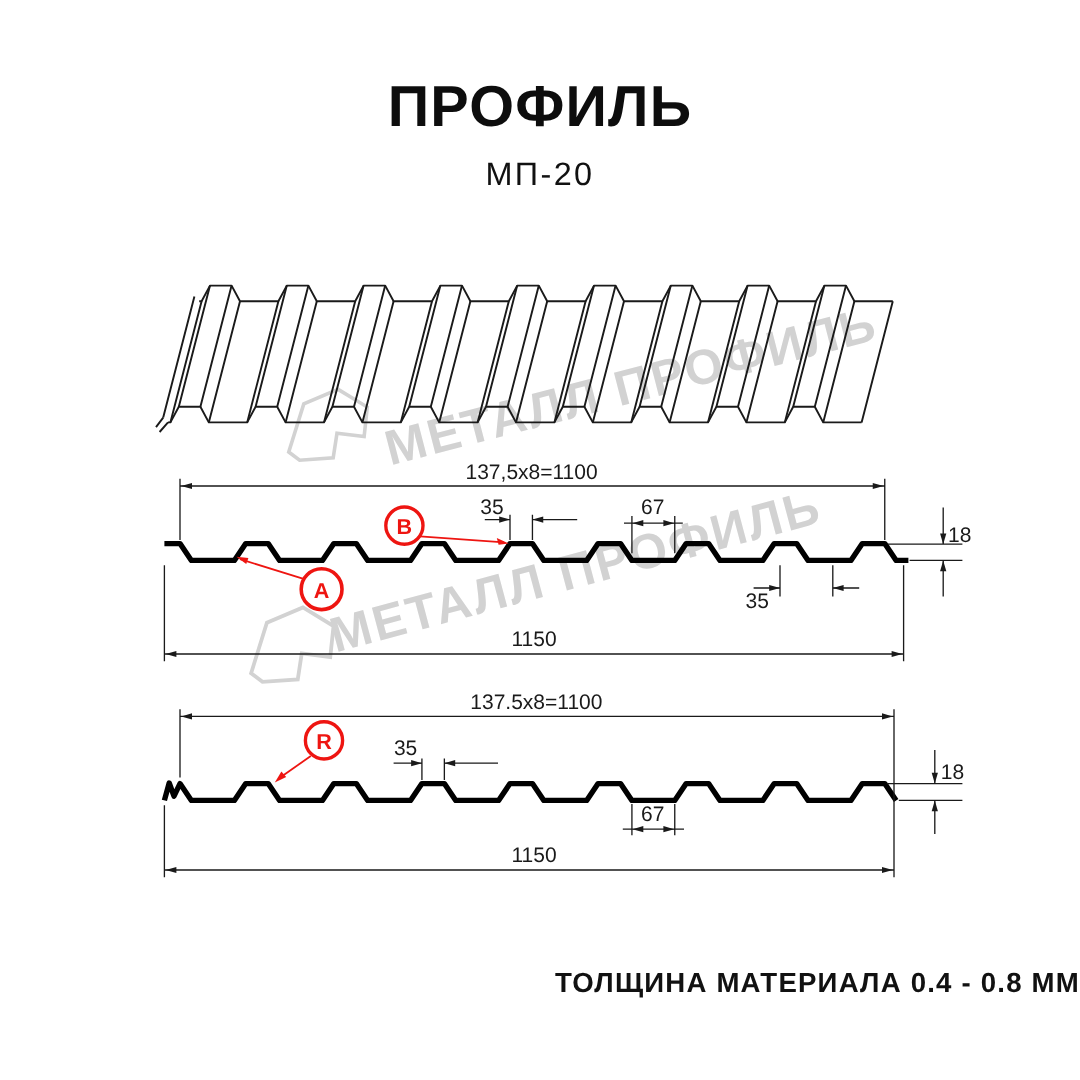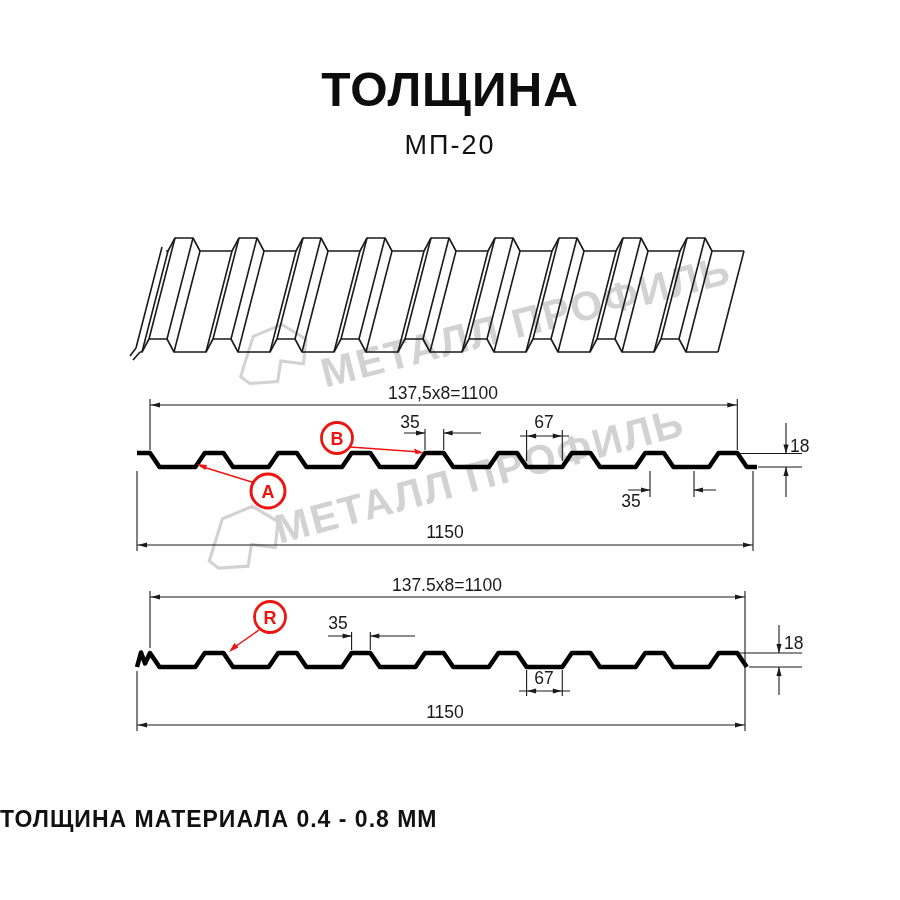--- a/index.html
+++ b/index.html
@@ -9,21 +9,21 @@
   }
   .page-title{
     position:absolute;top:62px;left:0;width:900px;text-align:center;
     font-size:48px;font-weight:bold;letter-spacing:1px;color:#0d0d0d;
   }
   .page-subtitle{
     position:absolute;top:130px;left:0;width:900px;text-align:center;
     font-size:27px;font-weight:400;letter-spacing:2px;color:#111;
   }
   .footer-note{
-    position:absolute;top:806px;left:0;width:900px;text-align:left;
+    position:absolute;top:806px;left:0;width:900px;text-align:right;
     font-size:23px;font-weight:bold;letter-spacing:1px;color:#111;
   }
   .wm-text{
     position:absolute;color:#d2d2d2;font-weight:bold;font-size:41px;
     letter-spacing:2px;white-space:nowrap;transform-origin:0 0;z-index:1;
   }
   .wm1{left:316px;top:352px;transform:rotate(-14.5deg);}
   .wm2{left:270px;top:508px;transform:rotate(-15deg);}
   svg.draw{position:absolute;left:0;top:0;z-index:2;}
   .dimtxt{font-size:17.5px;fill:#1a1a1a;}
@@ -134,15 +134,15 @@
 
     <g>
       <line x1="259" y1="630" x2="232" y2="649" stroke="#ee1511" stroke-width="1.5"></line>
       <path d="M0,0 L9.5,-4.5 L5.5,-9 Z" transform="translate(229,652)" fill="#ee1511"></path>
       <circle cx="270" cy="617" r="15.5" fill="#fff" stroke="#ee1511" stroke-width="2.8"></circle>
       <text class="redtxt" x="270" y="624" text-anchor="middle" fill="#ee1511">R</text>
     </g>
   </g>
 </svg>
 
-<div class="page-title">ТОЛЩИНА</div>
+<div class="page-title">ПРОФИЛЬ</div>
 <div class="page-subtitle">МП-20</div>
 <div class="footer-note">ТОЛЩИНА МАТЕРИАЛА 0.4 - 0.8 ММ</div>
 
 </body></html>

